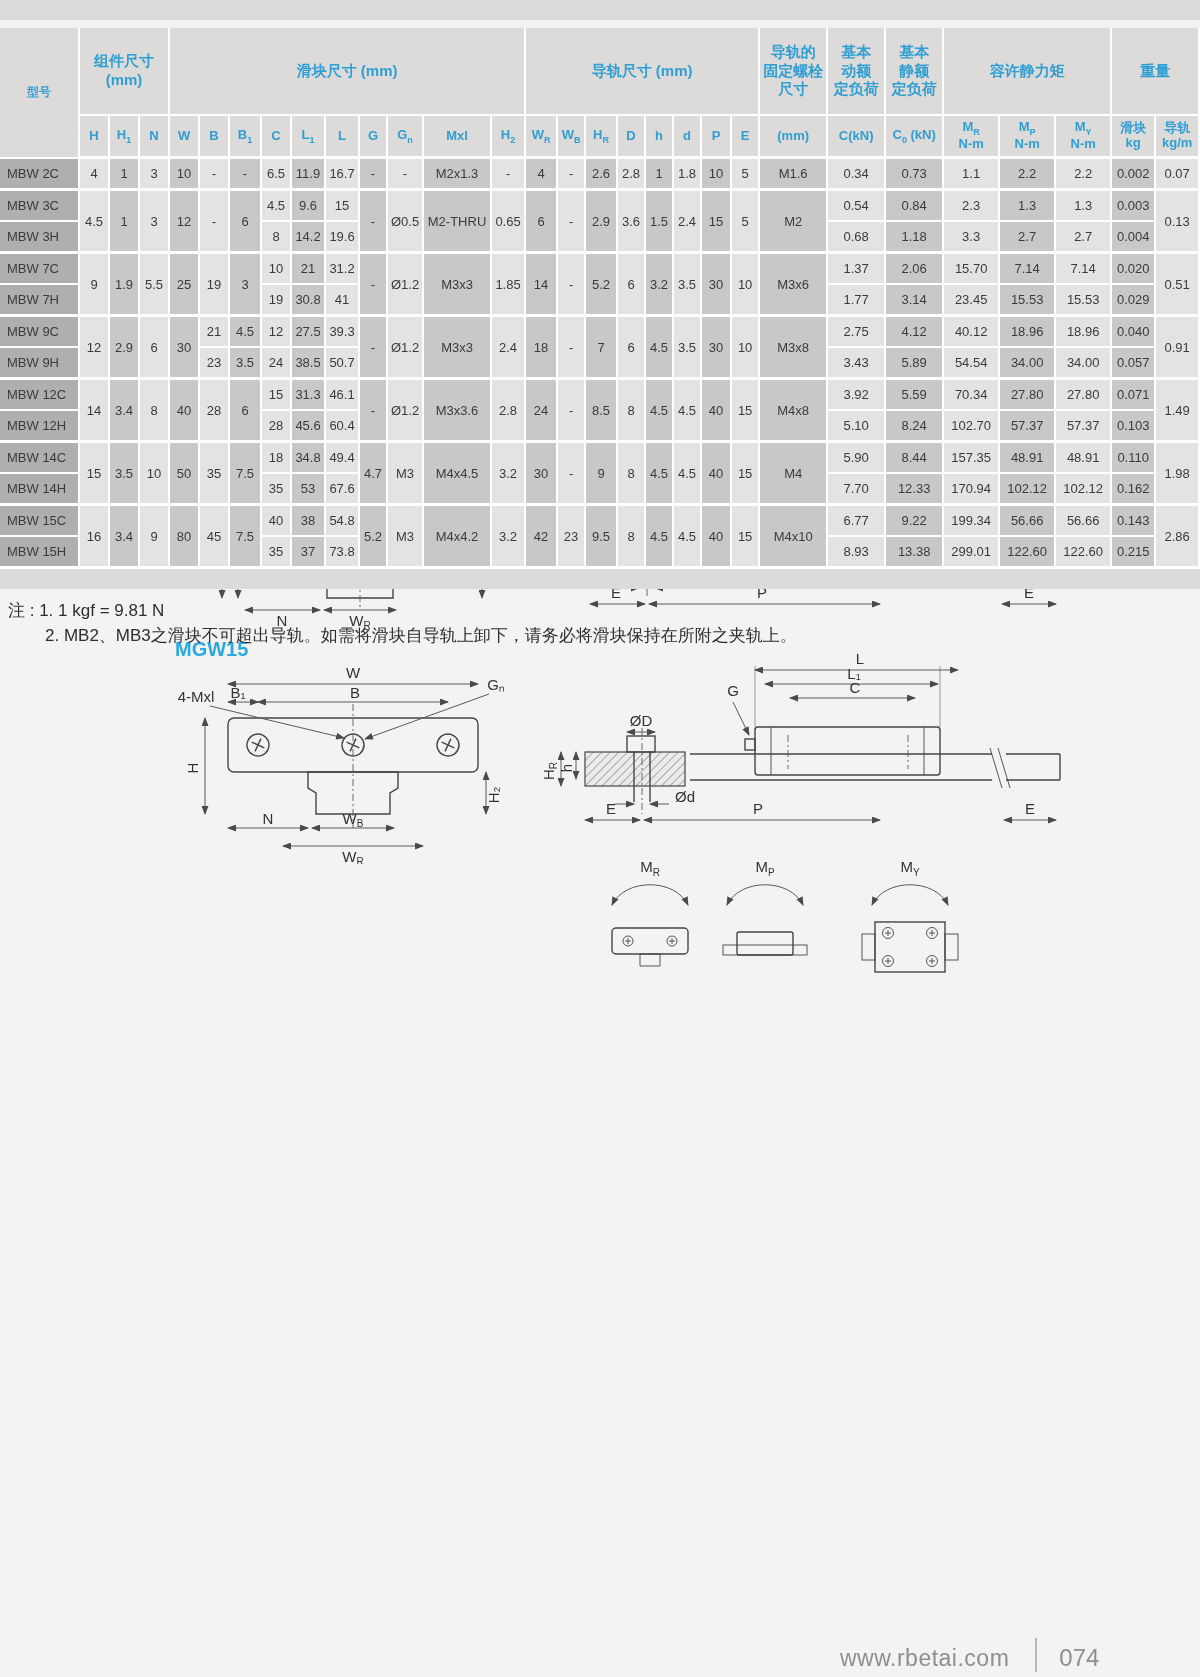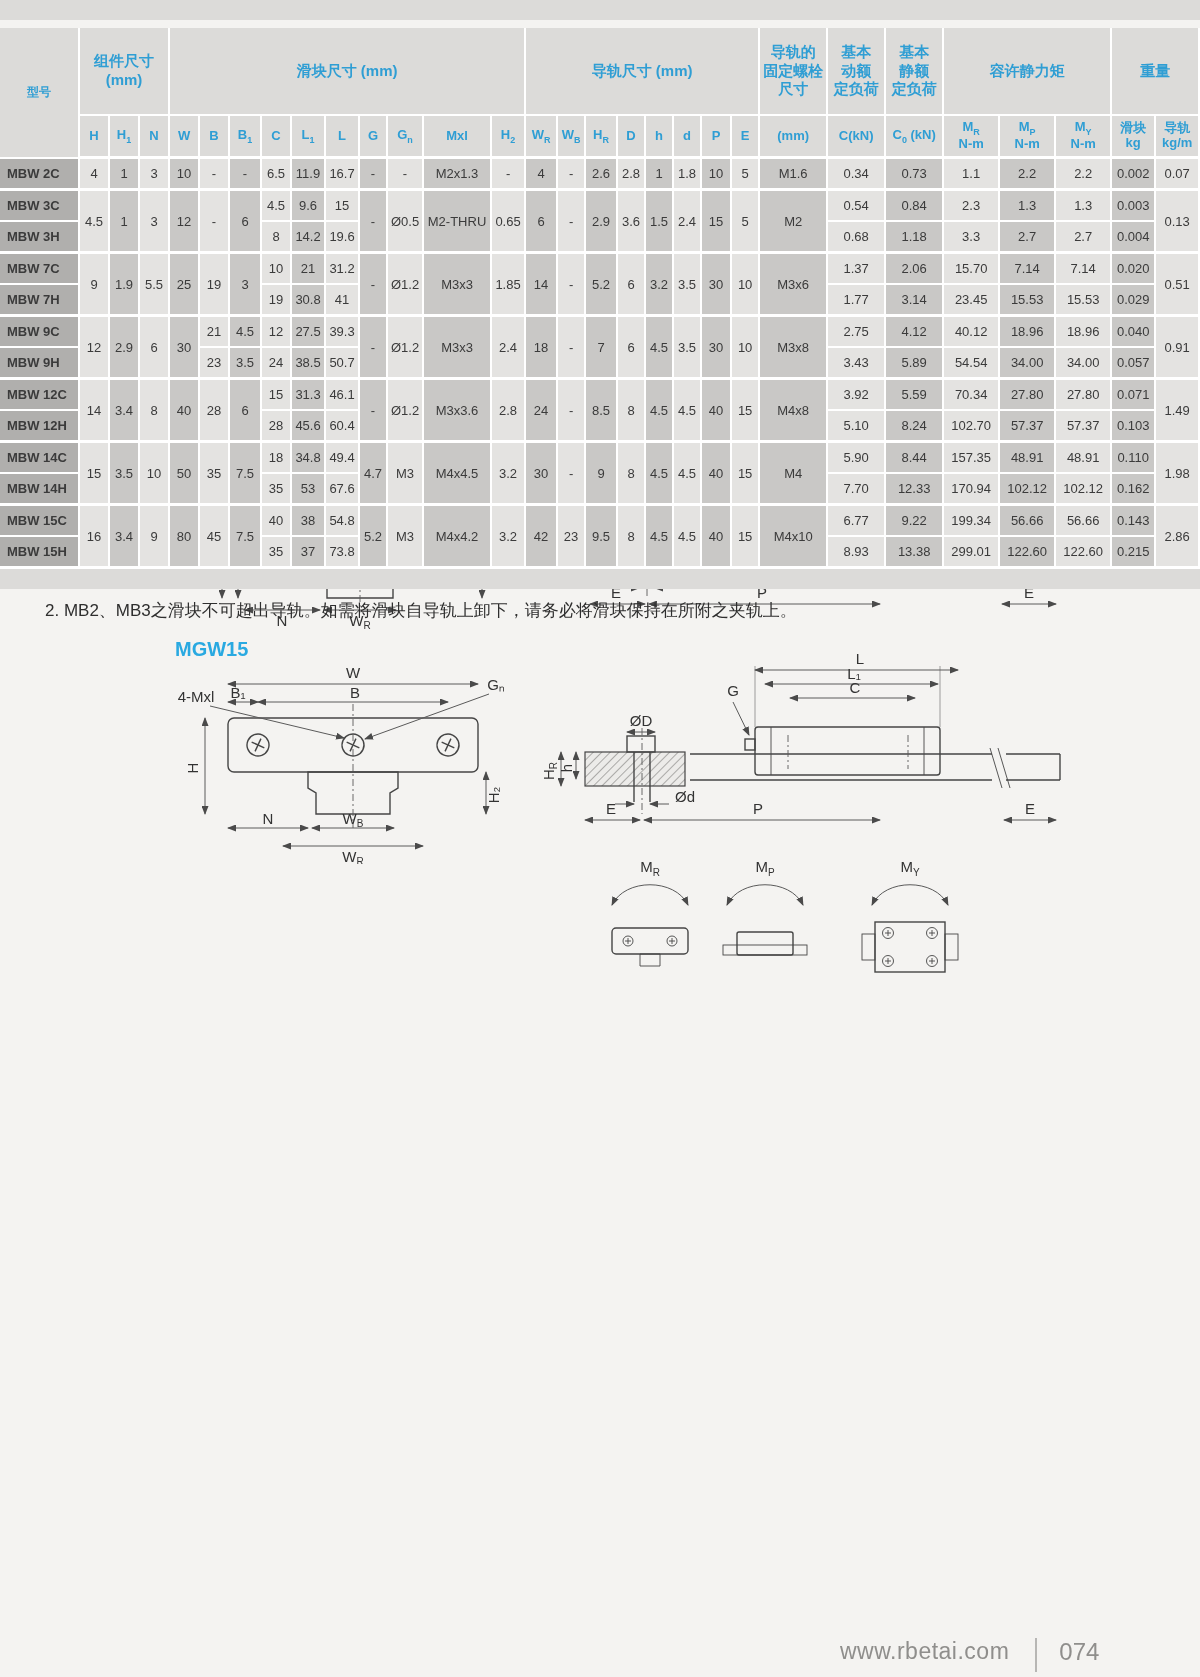--- a/index.html
+++ b/index.html
@@ -30,25 +30,25 @@
   col.c-model{background:var(--model-col);}
   col.c-light{background:var(--col-light);}
   col.c-dark{background:var(--col-dark);}
   th,td{padding:0;border-right:2px solid #fff;border-bottom:2px solid #fff;overflow:hidden;}
   thead th{background:var(--table-band);color:var(--header-text);font-weight:bold;text-align:center;vertical-align:middle;}
   th.gh{font-size:15px;white-space:pre-line;line-height:1.25;height:86px;}
   th.mh{font-size:12px;}
   th.lh{font-size:13px;height:40px;line-height:1.15;font-weight:bold;}
   th.lh sub,.lb sub{font-size:9px;}
   tbody td{font-size:13px;text-align:center;height:29px;line-height:29px;background:transparent;}
-  td.model{text-align:left;padding-left:7px;font-weight:bold;font-size:13px;background:var(--model-col);}
+  td.model{text-align:left;padding-left:7px;font-weight:normal;font-size:13px;background:var(--model-col);}
   .gsep{border-bottom-width:3px;}
   .notes{margin-top:10px;color:#2e2e2e;font-size:17px;line-height:1.45;padding-left:8px;}
   .notes .n2{padding-left:37px;}
-  .footer{position:absolute;left:840px;top:1638px;width:360px;color:var(--footer-text);font-size:23px;display:flex;align-items:flex-start;}
+  .footer{position:absolute;left:840px;top:1638px;width:360px;color:var(--footer-text);font-size:23px;display:flex;align-items:flex-end;}
   .footer .url{letter-spacing:.5px;}
   .footer .vbar{display:inline-block;width:2px;height:34px;background:#b7b6b4;margin:0 22px 0 26px;}
   .footer .pg{font-size:24px;}
 </style>
 </head>
 <body>
 
 <div id="page">
 
   <svg style="top:36px" width="1200" height="174" viewBox="0 0 1200 174">
@@ -827,20 +827,21 @@
             <td class="gsep">13.38</td>
             <td class="gsep">299.01</td>
             <td class="gsep">122.60</td>
             <td class="gsep">122.60</td>
             <td class="gsep">0.215</td>
           </tr>
         </tbody>
       </table>
     <div class="band bottom"></div>
     <div class="notes">
+      <div>注 : 1. 1 kgf = 9.81 N</div>
       <div class="n2">2. MB2、MB3之滑块不可超出导轨。如需将滑块自导轨上卸下，请务必将滑块保持在所附之夹轨上。</div>
     </div>
   </div>
 
   <div class="footer">
     <span class="url">www.rbetai.com</span>
     <span class="vbar"></span>
     <span class="pg">074</span>
   </div>
 

